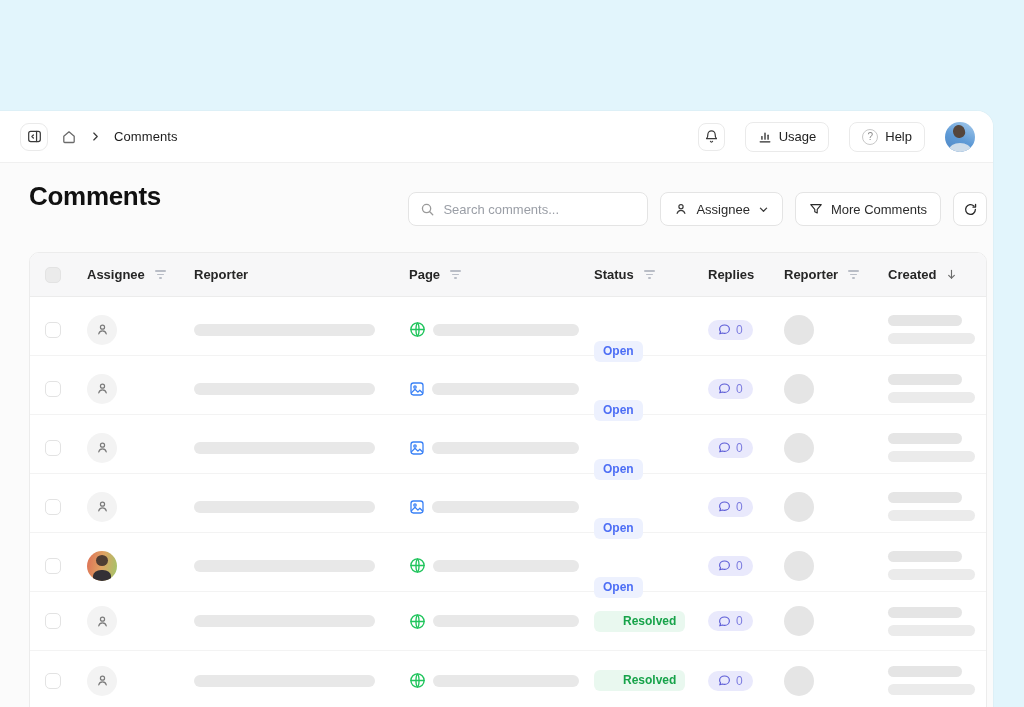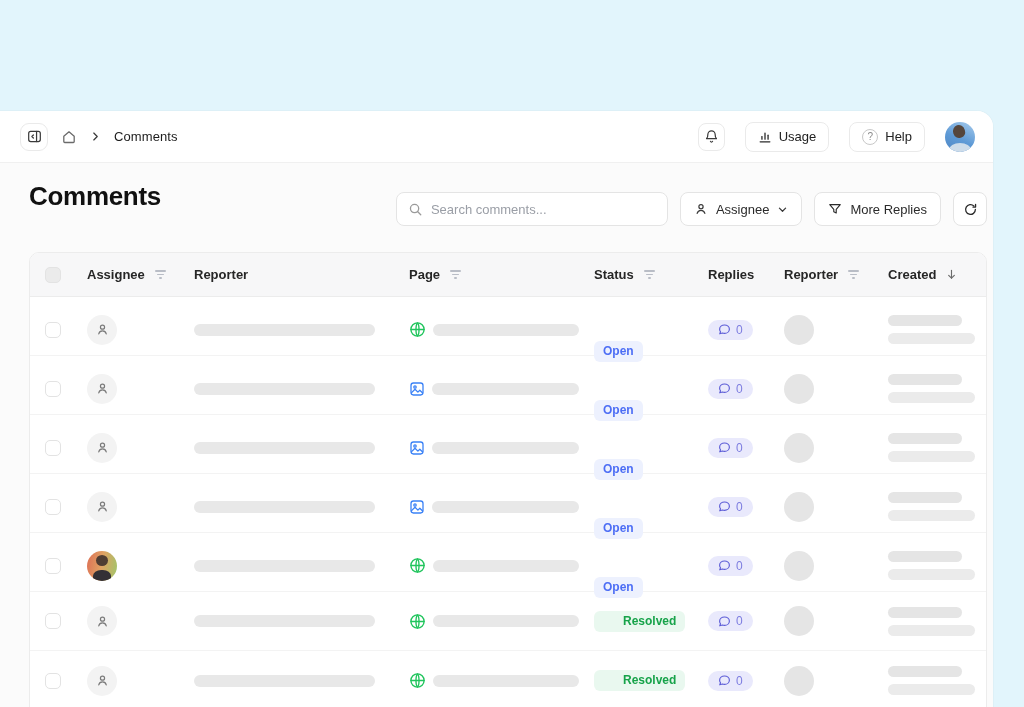--- a/index.html
+++ b/index.html
@@ -36,21 +36,21 @@
                background:#55463D;transform:rotate(-18deg);}
   .user-avatar::after{content:"";position:absolute;left:4px;bottom:-5px;width:22px;height:14px;border-radius:50% 50% 0 0;
                background:#CDDCEA;}
 
   
   .content{padding:18px 6px 0 29px;}
   .header-row{display:flex;justify-content:space-between;align-items:flex-start;}
   h1{font-size:26px;font-weight:800;color:#111;letter-spacing:-.3px;}
   .subtitle{font-size:13px;color:#8F8F8F;margin-top:7px;}
   .toolbar{display:flex;align-items:center;gap:12px;margin-top:11px;}
-  .search-box{width:272px;height:34px;border:1px solid #E4E4E4;border-radius:8px;background:#fff;
+  .search-box{width:240px;height:34px;border:1px solid #E4E4E4;border-radius:8px;background:#fff;
               display:flex;align-items:center;gap:8px;padding:0 11px;}
   .search-box input{border:none;outline:none;flex:1;font-size:13px;color:#333;background:transparent;
               font-family:inherit;}
   .search-box input::placeholder{color:#9A9EA6;}
   .tool-btn{height:34px;display:flex;align-items:center;gap:8px;padding:0 13px;background:#fff;
             border:1px solid #E4E4E4;border-radius:8px;font-size:13px;font-weight:500;color:#2b2b2b;cursor:pointer;}
   .sq-btn{width:34px;height:34px;display:flex;align-items:center;justify-content:center;background:#fff;
           border:1px solid #E4E4E4;border-radius:8px;cursor:pointer;}
 
   
@@ -186,21 +186,21 @@
               <path d="M3.5 6 8 10.5 12.5 6"></path>
             </svg>
           </span>
         </button>
         <button class="tool-btn">
           <span>
             <svg width="14" height="14" viewBox="0 0 16 16" fill="none" stroke="#2b2b2b" stroke-width="1.3" stroke-linecap="round" stroke-linejoin="round">
               <path d="M2 3h12l-4.6 5.3v4.2l-2.8-1.4V8.3z"></path>
             </svg>
           </span>
-          <span>More Replies</span>
+          <span>More Comments</span>
         </button>
         <button class="sq-btn">
           <span>
             <svg width="15" height="15" viewBox="0 0 16 16" fill="none" stroke="#2b2b2b" stroke-width="1.4" stroke-linecap="round" stroke-linejoin="round">
               <path d="M13.2 8a5.2 5.2 0 1 1-1.6-3.75"></path>
                 <path d="M13.4 2.6v2.8h-2.8"></path>
             </svg>
           </span>
         </button>
       </div>

